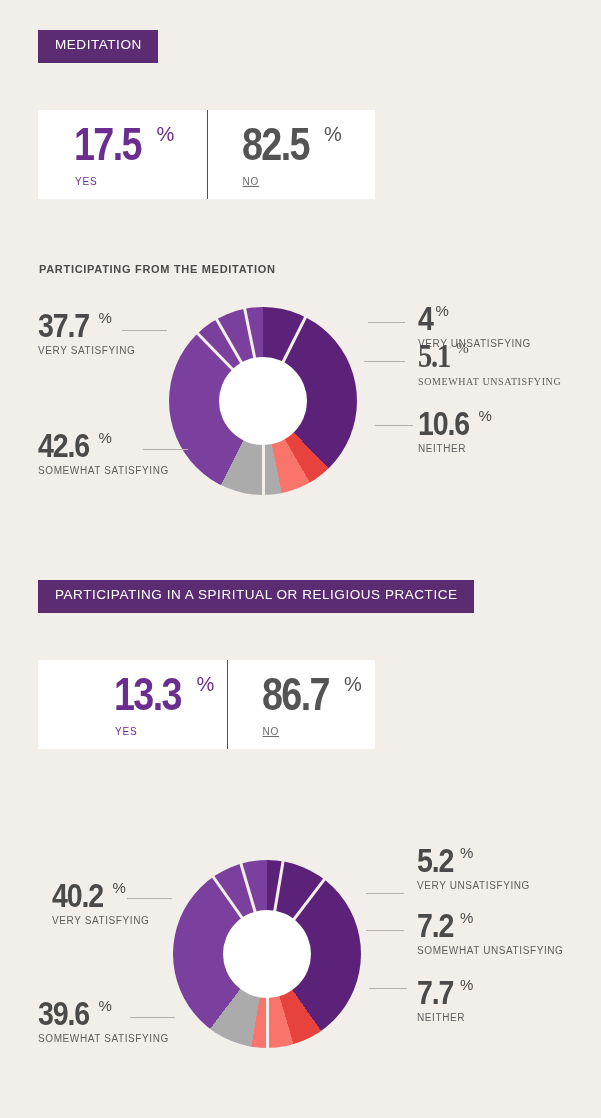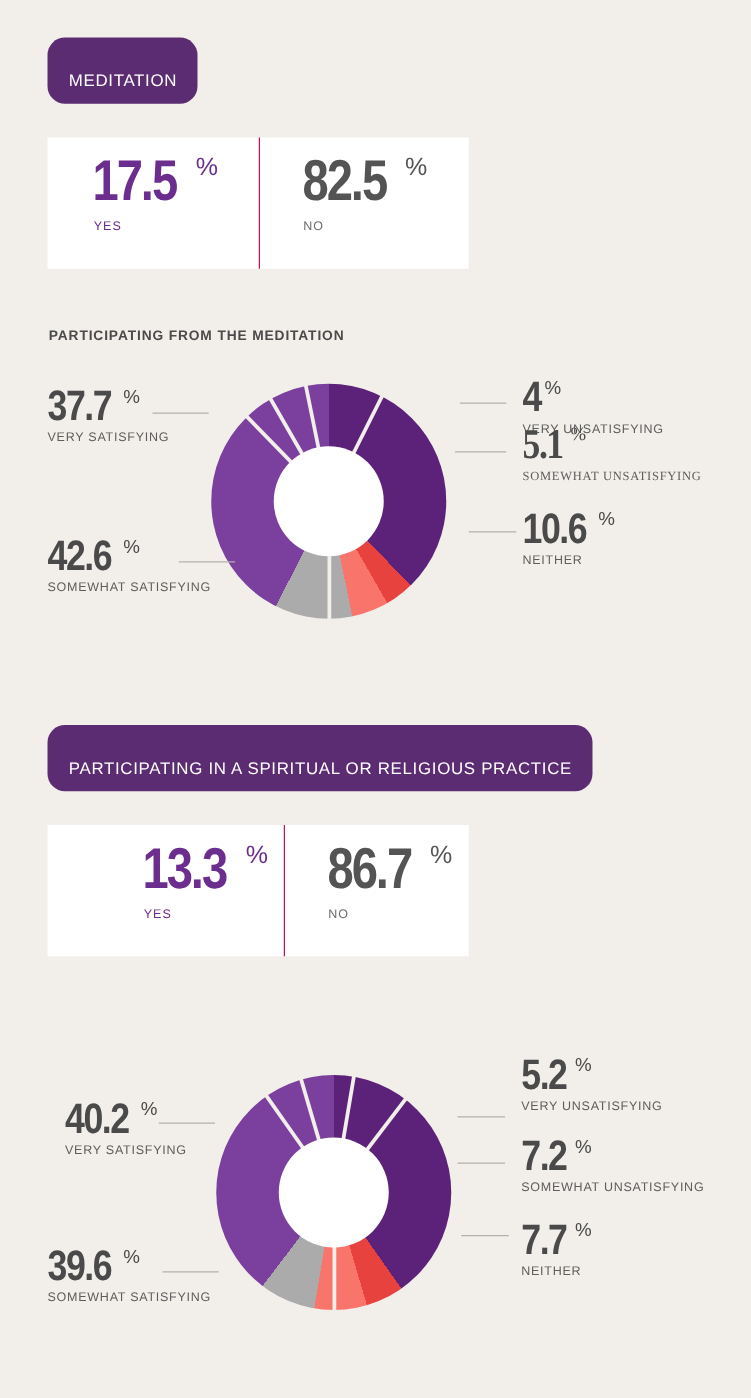--- a/index.html
+++ b/index.html
@@ -13,31 +13,30 @@
   .page { position: relative; width: 601px; height: 1118px; }
 
   
   .badge {
     position: absolute;
     background: #5c2c72;
     color: #ffffff;
     font-size: 13.5px;
     font-weight: 400;
     letter-spacing: 0.55px;
-    padding: 27px 16px 11px 17px;
+    padding: 7px 16px 11px 17px;
     white-space: nowrap;
-    border-radius: 14px;
   }
 
   
   .statcard {
     position: absolute;
     left: 38px;
     width: 337px;
-    height: 105px;
+    height: 89px;
     background: #ffffff;
     display: flex;
   }
   .stat-half {
     flex: 1 1 50%;
     position: relative;
   }
   .stat-half.second { border-left: 1px solid #be185d; }
   .stat-figure {
     position: absolute;
@@ -64,21 +63,21 @@
   .stat-caption {
     position: absolute;
     left: 37px;
     top: 66px;
     font-size: 10px;
     letter-spacing: 0.8px;
   }
   .stat-half.second .stat-caption { left: 35px; }
   .yes .stat-num, .yes .stat-pct, .yes .stat-caption { color: #6b2d8e; }
   .no .stat-num, .no .stat-pct { color: #545454; }
-  .no .stat-caption { color: #6b6b6b; }
+  .no .stat-caption { color: #6b6b6b; text-decoration: underline; }
 
   
   .chart-title {
     position: absolute;
     font-size: 11px;
     font-weight: bold;
     letter-spacing: 0.7px;
     color: #4a4a4a;
   }
   .donut-wrap { position: absolute; }

